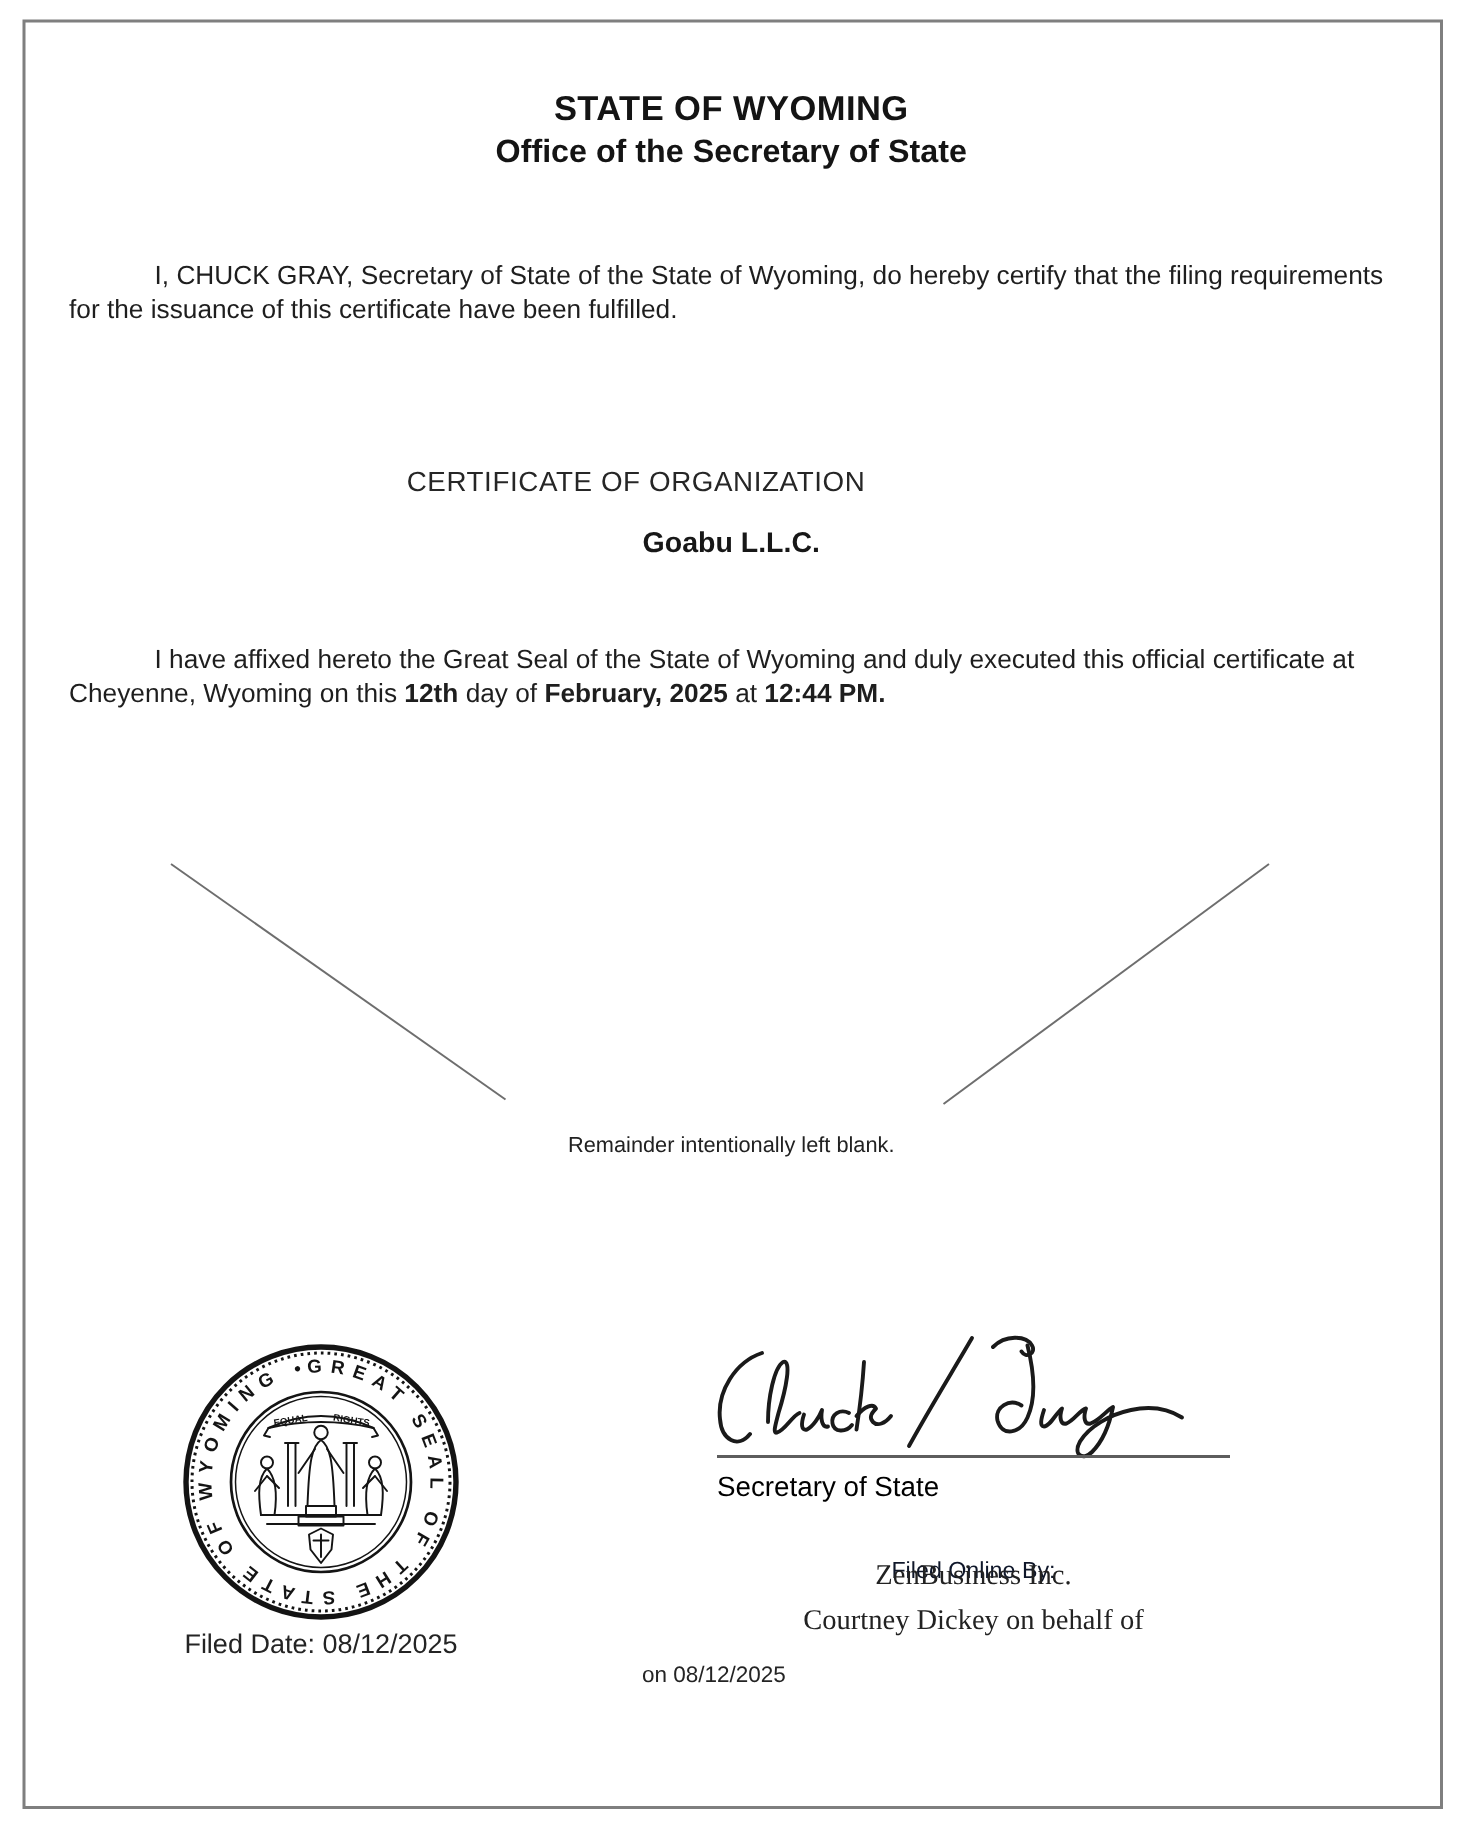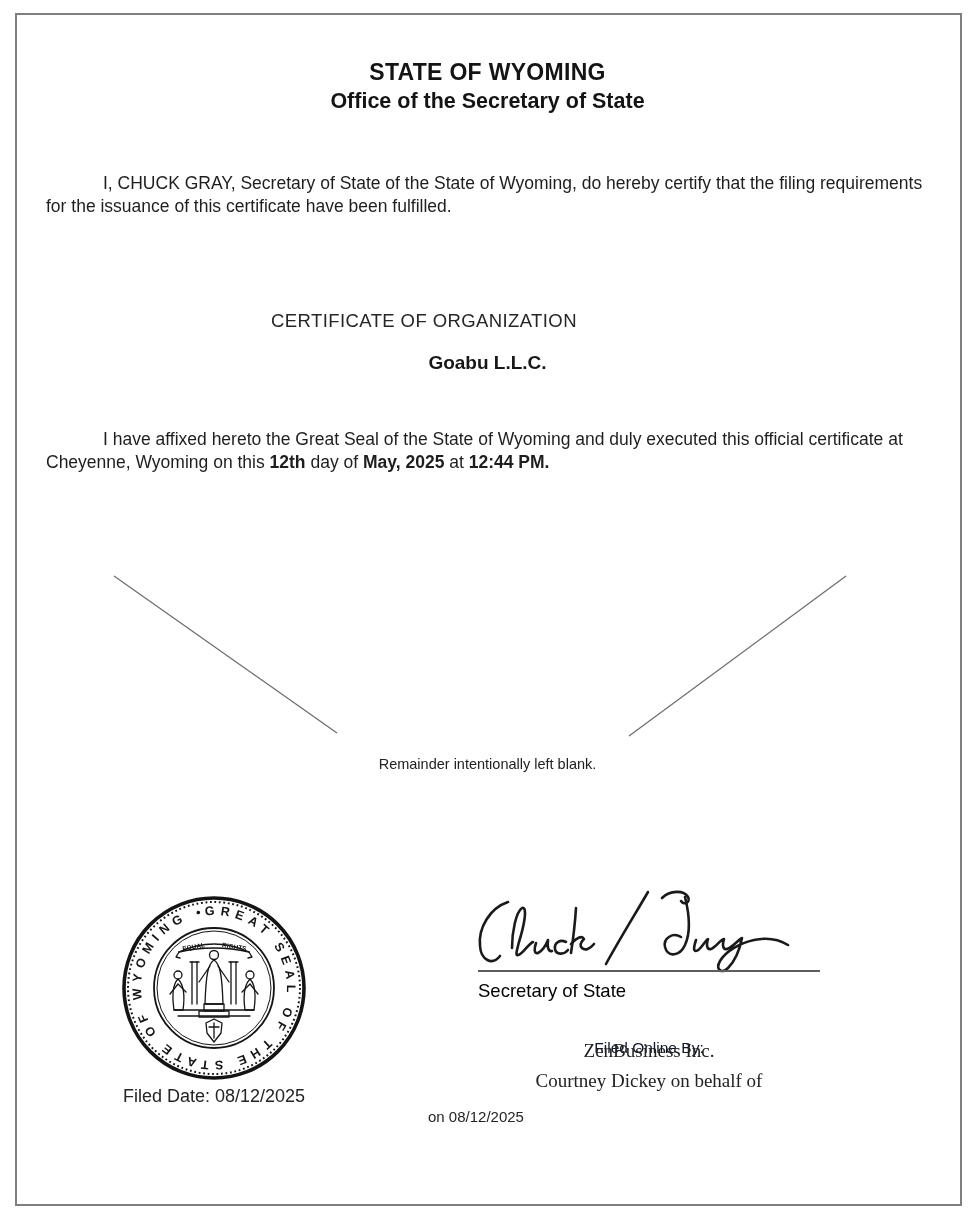--- a/index.html
+++ b/index.html
@@ -120,21 +120,21 @@
   </div>
 
   <div class="abs body-paragraph p-certify">
     <span>I, CHUCK GRAY, Secretary of State of the State of Wyoming, do hereby certify that the filing requirements for the issuance of this certificate have been fulfilled.</span>
   </div>
 
   <div class="abs cert-title">CERTIFICATE OF ORGANIZATION</div>
   <div class="abs entity-name">Goabu L.L.C.</div>
 
   <div class="abs body-paragraph p-execute">
-    <span>I have affixed hereto the Great Seal of the State of Wyoming and duly executed this official certificate at Cheyenne, Wyoming on this </span><b>12th</b><span> day of </span><b>May,</b><span> </span><b>2025</b><span> at </span><b>12:44 PM.</b>
+    <span>I have affixed hereto the Great Seal of the State of Wyoming and duly executed this official certificate at Cheyenne, Wyoming on this </span><b>12th</b><span> day of </span><b>February,</b><span> </span><b>2025</b><span> at </span><b>12:44 PM.</b>
   </div>
 
   <svg class="abs lines-overlay" width="975" height="1228" viewBox="0 0 975 1228" xmlns="http://www.w3.org/2000/svg">
     <line x1="114" y1="576" x2="337" y2="733" stroke="#6e6e6e" stroke-width="1.3"></line>
     <line x1="846" y1="576" x2="629" y2="736" stroke="#6e6e6e" stroke-width="1.3"></line>
   </svg>
 
   <div class="abs remainder-note">Remainder intentionally left blank.</div>
 
   <svg class="abs seal-svg" width="192" height="192" viewBox="0 0 192 192" xmlns="http://www.w3.org/2000/svg">

